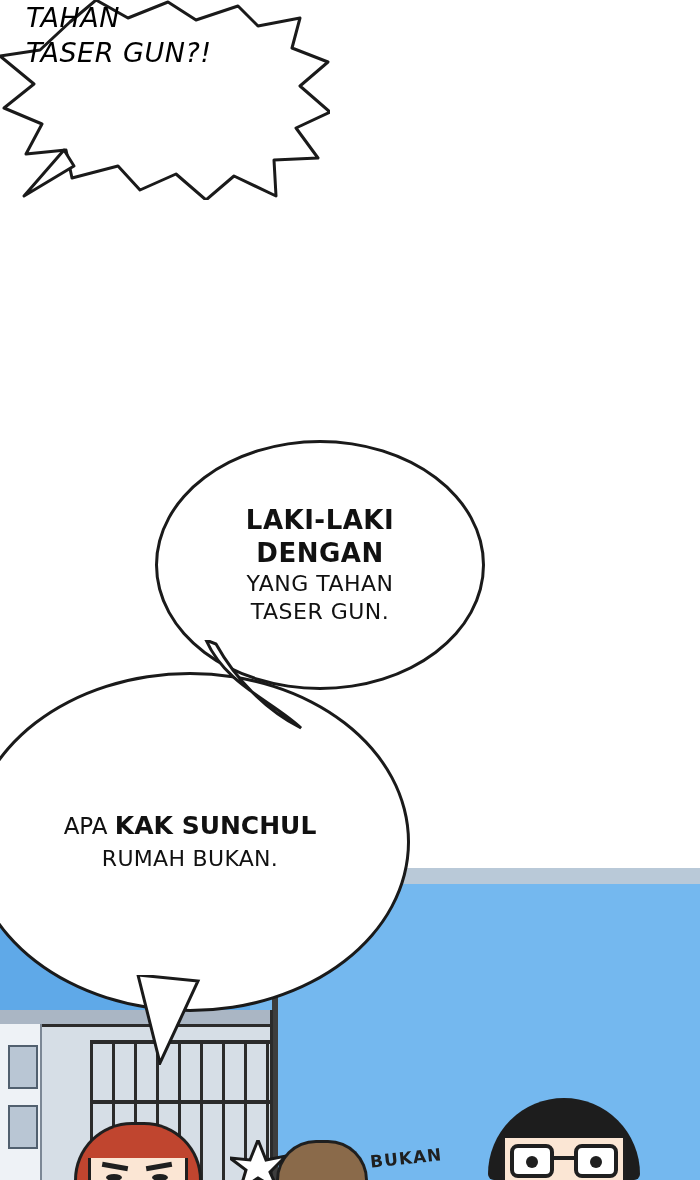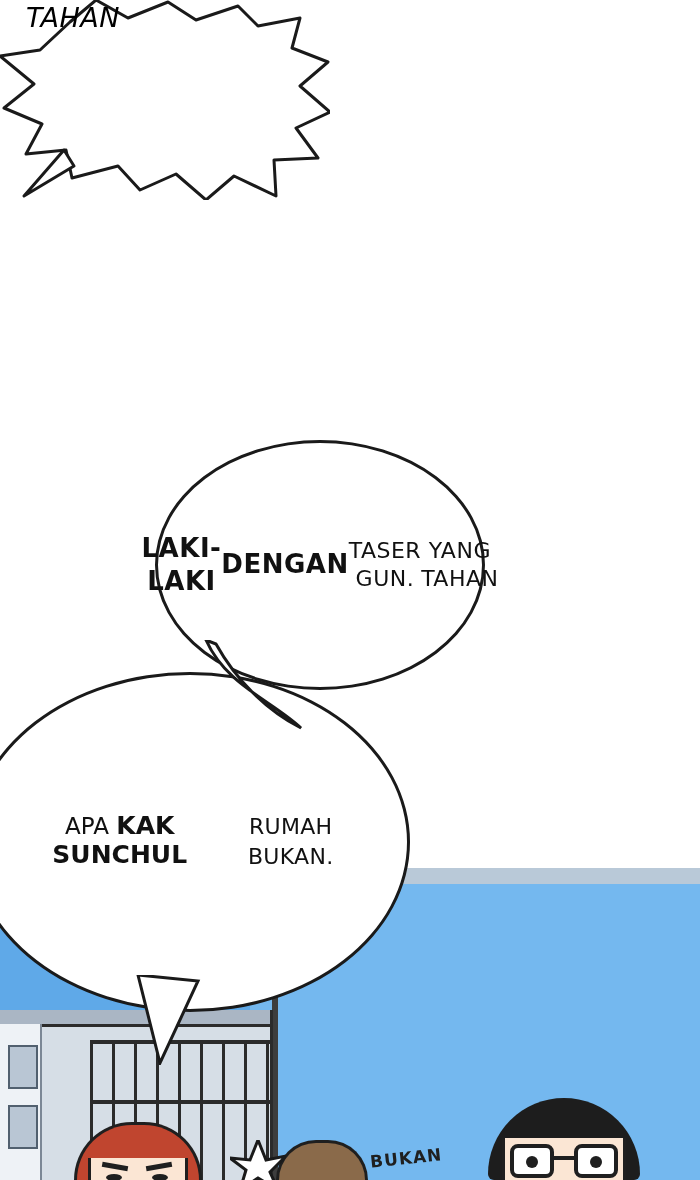--- a/index.html
+++ b/index.html
@@ -299,21 +299,21 @@
     height: 50px;
   }
 
   
   .balloon {
     position: absolute;
     background: #ffffff;
     border: 3px solid #1a1a1a;
     box-sizing: border-box;
     display: flex;
-    flex-direction: row;
+    flex-direction: column;
     align-items: center;
     justify-content: center;
     text-align: center;
     color: #111111;
   }
 
   #balloon-top {
     left: 155px;
     top: 440px;
     width: 330px;
@@ -462,32 +462,33 @@
     <path d="M10,0 C30,45 75,60 105,88 C70,70 40,40 20,4 Z" fill="#ffffff" stroke="#1a1a1a" stroke-width="3"></path>
   </svg>
 
   <svg id="tail-left" class="tail" viewBox="0 0 90 90">
     <path d="M18,0 L78,6 L40,88 Z" fill="#ffffff" stroke="#1a1a1a" stroke-width="3"></path>
   </svg>
 
   <div class="balloon" id="balloon-top">
     <div class="line l1">LAKI-LAKI</div>
     <div class="line l2">DENGAN</div>
+    <div class="line l3">YANG TAHAN</div>
     <div class="line l4">TASER GUN.</div>
-    <div class="line l3">YANG TAHAN</div>
   </div>
 
   <div class="balloon" id="balloon-left">
     <div class="l1"><span>APA </span><b>KAK SUNCHUL</b></div>
     <div class="line">RUMAH BUKAN.</div>
   </div>
 
   <div id="balloon-right">
     <svg class="jag" viewBox="0 0 330 200" preserveAspectRatio="none">
       <polygon points="70,22 96,0 128,18 168,2 196,20 238,6 258,26 300,18 292,48 328,62 300,86 330,112 296,128 318,158 274,160 276,196 234,176 206,200 176,174 140,190 118,166 72,178 66,150 26,154 42,124 4,108 34,84 0,56 40,50" fill="#ffffff" stroke="#1a1a1a" stroke-width="3" stroke-linejoin="round"></polygon>
       <polygon points="64,150 24,196 74,166" fill="#ffffff" stroke="#1a1a1a" stroke-width="3" stroke-linejoin="round"></polygon>
     </svg>
     <div class="rtext">TAHAN</div>
+    <div class="rtext">TASER GUN?!</div>
   </div>
 
   <div class="sfx-bukan">BUKAN</div>
 
 </div>
 
 </body></html>

